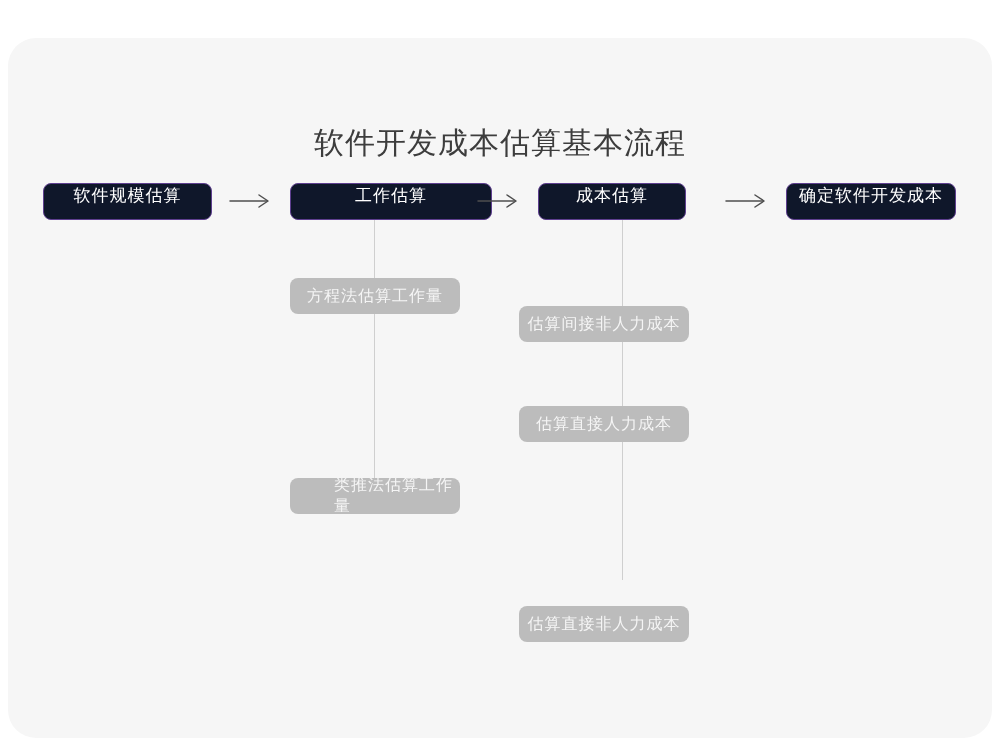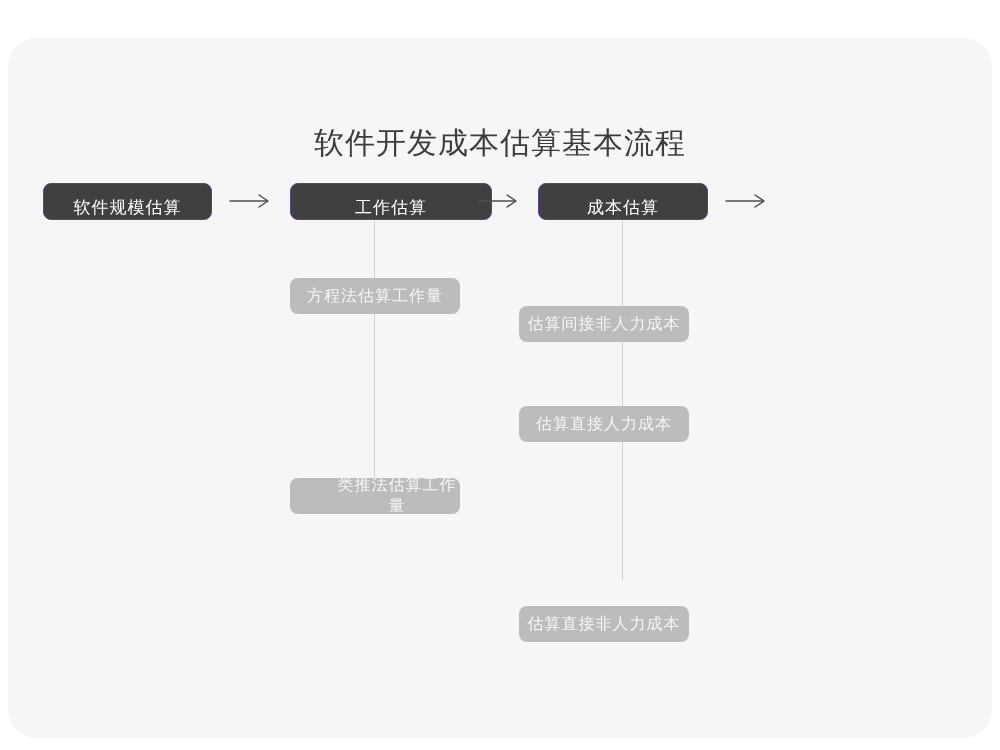--- a/index.html
+++ b/index.html
@@ -32,63 +32,62 @@
     text-align: center;
     font-size: 30px;
     letter-spacing: 1px;
     color: #3d3d3d;
     font-weight: 400;
     margin-top: 28px;
   }
   .stage-box {
     position: absolute;
     height: 37px;
-    background: #404040;
+    background: #0f172a;
     border: 1px solid #5e3f8f;
     border-radius: 8px;
     box-sizing: border-box;
     display: flex;
-    align-items: flex-end;
+    align-items: flex-start;
     justify-content: center;
     color: #ffffff;
     font-size: 17px;
     letter-spacing: 1px;
   }
   .sub-box {
     position: absolute;
     width: 170px;
     height: 36px;
     background: #bcbcbc;
     border-radius: 8px;
     box-sizing: border-box;
     display: flex;
     align-items: center;
     justify-content: center;
     color: #f5f5f5;
     font-size: 16px;
     letter-spacing: 1px;
-    text-align: center;
   }
   .flow-arrow {
     position: absolute;
     top: 193px;
     width: 44px;
     height: 16px;
   }
   .connector {
     position: absolute;
     width: 1px;
     background: #cfcfcf;
   }
   #connector-work { left: 374px; top: 220px; height: 260px; }
   #connector-cost { left: 622px; top: 220px; height: 360px; }
 
   #stage-1 { left: 43px;  top: 183px; width: 169px; }
   #stage-2 { left: 290px; top: 183px; width: 202px; }
-  #stage-3 { left: 538px; top: 183px; width: 170px; }
+  #stage-3 { left: 538px; top: 183px; width: 148px; }
   #stage-4 { left: 786px; top: 183px; width: 170px; }
 
   #arrow-1 { left: 228px; }
   #arrow-2 { left: 476px; }
   #arrow-3 { left: 724px; }
 
   .work-col { left: 290px; }
   .cost-col { left: 519px; margin-top: 28px; }
   .row-1 { top: 278px; }
   .row-2 { top: 378px; }
@@ -111,20 +110,23 @@
 
   <div class="stage-box" id="stage-1">
     <span>软件规模估算</span>
   </div>
   <div class="stage-box" id="stage-2">
     <span>工作估算</span>
   </div>
   <div class="stage-box" id="stage-3">
     <span>成本估算</span>
   </div>
+  <div class="stage-box" id="stage-4">
+    <span>确定软件开发成本</span>
+  </div>
 
   <svg class="flow-arrow" id="arrow-1" viewBox="0 0 44 16">
     <line x1="2" y1="8" x2="39" y2="8" stroke="#4f4f4f" stroke-width="1.5" stroke-linecap="round"></line>
     <polyline points="31,2 40,8 31,14" fill="none" stroke="#4f4f4f" stroke-width="1.5" stroke-linecap="round" stroke-linejoin="round"></polyline>
   </svg>
   <svg class="flow-arrow" id="arrow-2" viewBox="0 0 44 16">
     <line x1="2" y1="8" x2="39" y2="8" stroke="#4f4f4f" stroke-width="1.5" stroke-linecap="round"></line>
     <polyline points="31,2 40,8 31,14" fill="none" stroke="#4f4f4f" stroke-width="1.5" stroke-linecap="round" stroke-linejoin="round"></polyline>
   </svg>
   <svg class="flow-arrow" id="arrow-3" viewBox="0 0 44 16">

